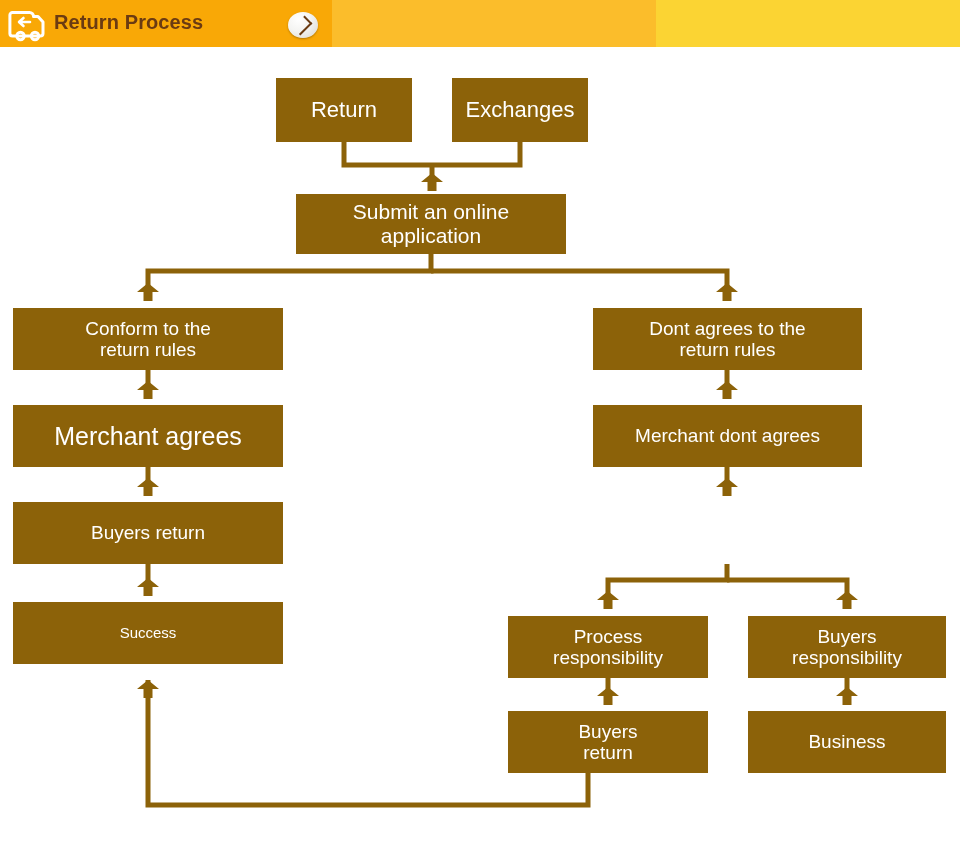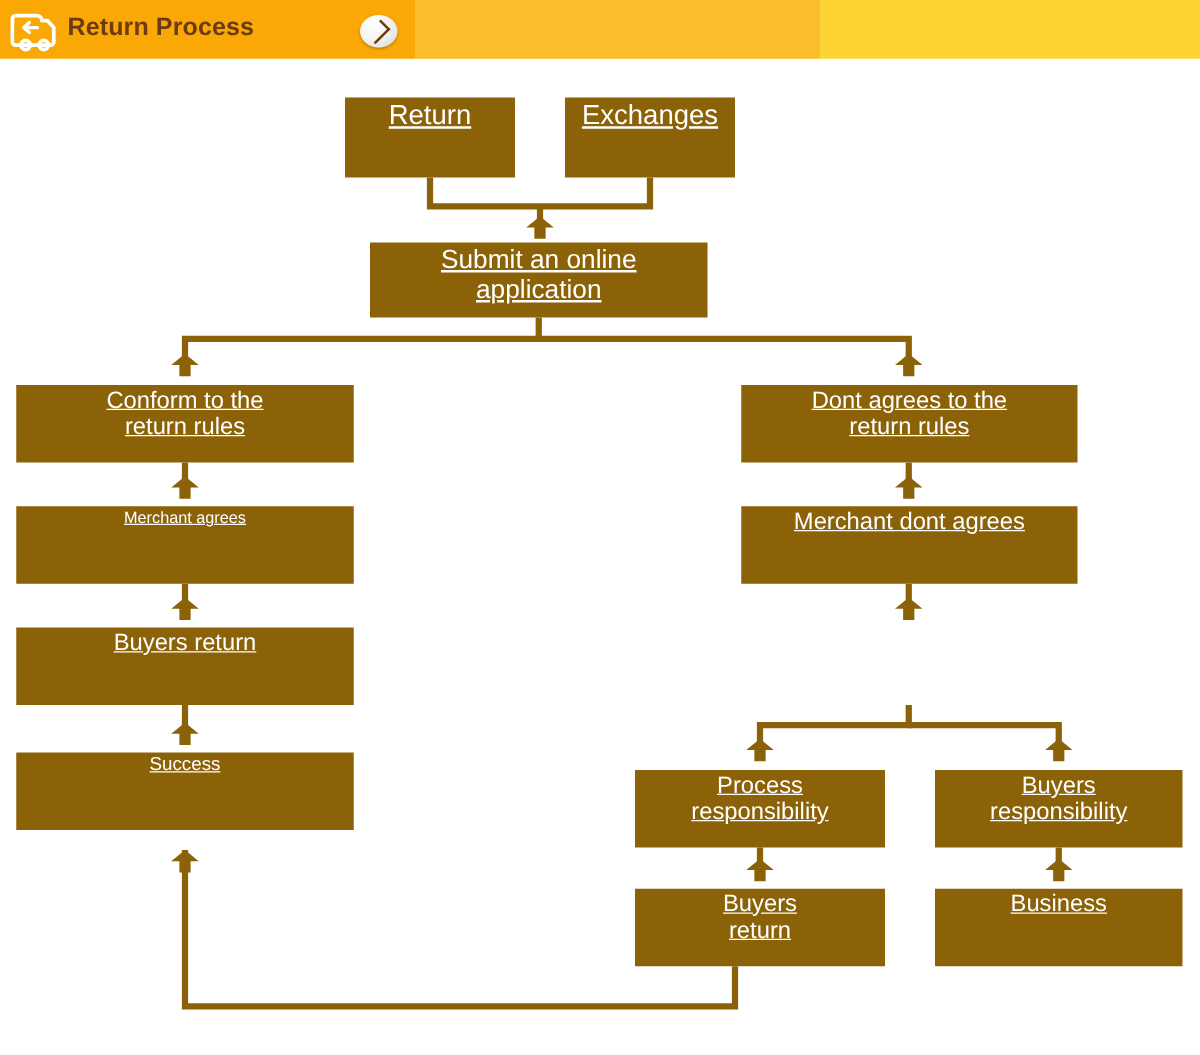--- a/index.html
+++ b/index.html
@@ -74,28 +74,27 @@
     left: 0; top: 0;
     width: 960px; height: 797px;
     pointer-events: none;
   }
 
   .node {
     position: absolute;
     background: #8C6209;
     color: #ffffff;
     display: flex;
-    align-items: flex-start;
+    align-items: center;
     justify-content: center;
     text-align: center;
     line-height: 1.12;
     box-sizing: border-box;
     padding: 2px 4px;
     cursor: default;
-    text-decoration: underline;
   }
   .node .node-label { display: block; white-space: pre-line; }
   .node.dark-text { color: #231f08; }
 </style>
 </head>
 <body>
 
 <div id="header-bar">
   <div class="hdr-band" id="hdr-band-left"></div>
   <div class="hdr-band" id="hdr-band-mid"></div>
@@ -164,21 +163,21 @@
     <span class="node-label">Exchanges</span>
   </div>
   <div class="node" style="left: 296px; top: 147px; width: 270px; height: 60px; font-size: 21px;">
     <span class="node-label">Submit an online
 application</span>
   </div>
   <div class="node" style="left: 13px; top: 261px; width: 270px; height: 62px; font-size: 19px;">
     <span class="node-label">Conform to the
 return rules</span>
   </div>
-  <div class="node" style="left: 13px; top: 358px; width: 270px; height: 62px; font-size: 13px;">
+  <div class="node" style="left: 13px; top: 358px; width: 270px; height: 62px; font-size: 25px;">
     <span class="node-label">Merchant agrees</span>
   </div>
   <div class="node" style="left: 13px; top: 455px; width: 270px; height: 62px; font-size: 19px;">
     <span class="node-label">Buyers return</span>
   </div>
   <div class="node" style="left: 13px; top: 555px; width: 270px; height: 62px; font-size: 15px;">
     <span class="node-label">Success</span>
   </div>
   <div class="node" style="left: 593px; top: 261px; width: 269px; height: 62px; font-size: 19px;">
     <span class="node-label">Dont agrees to the

